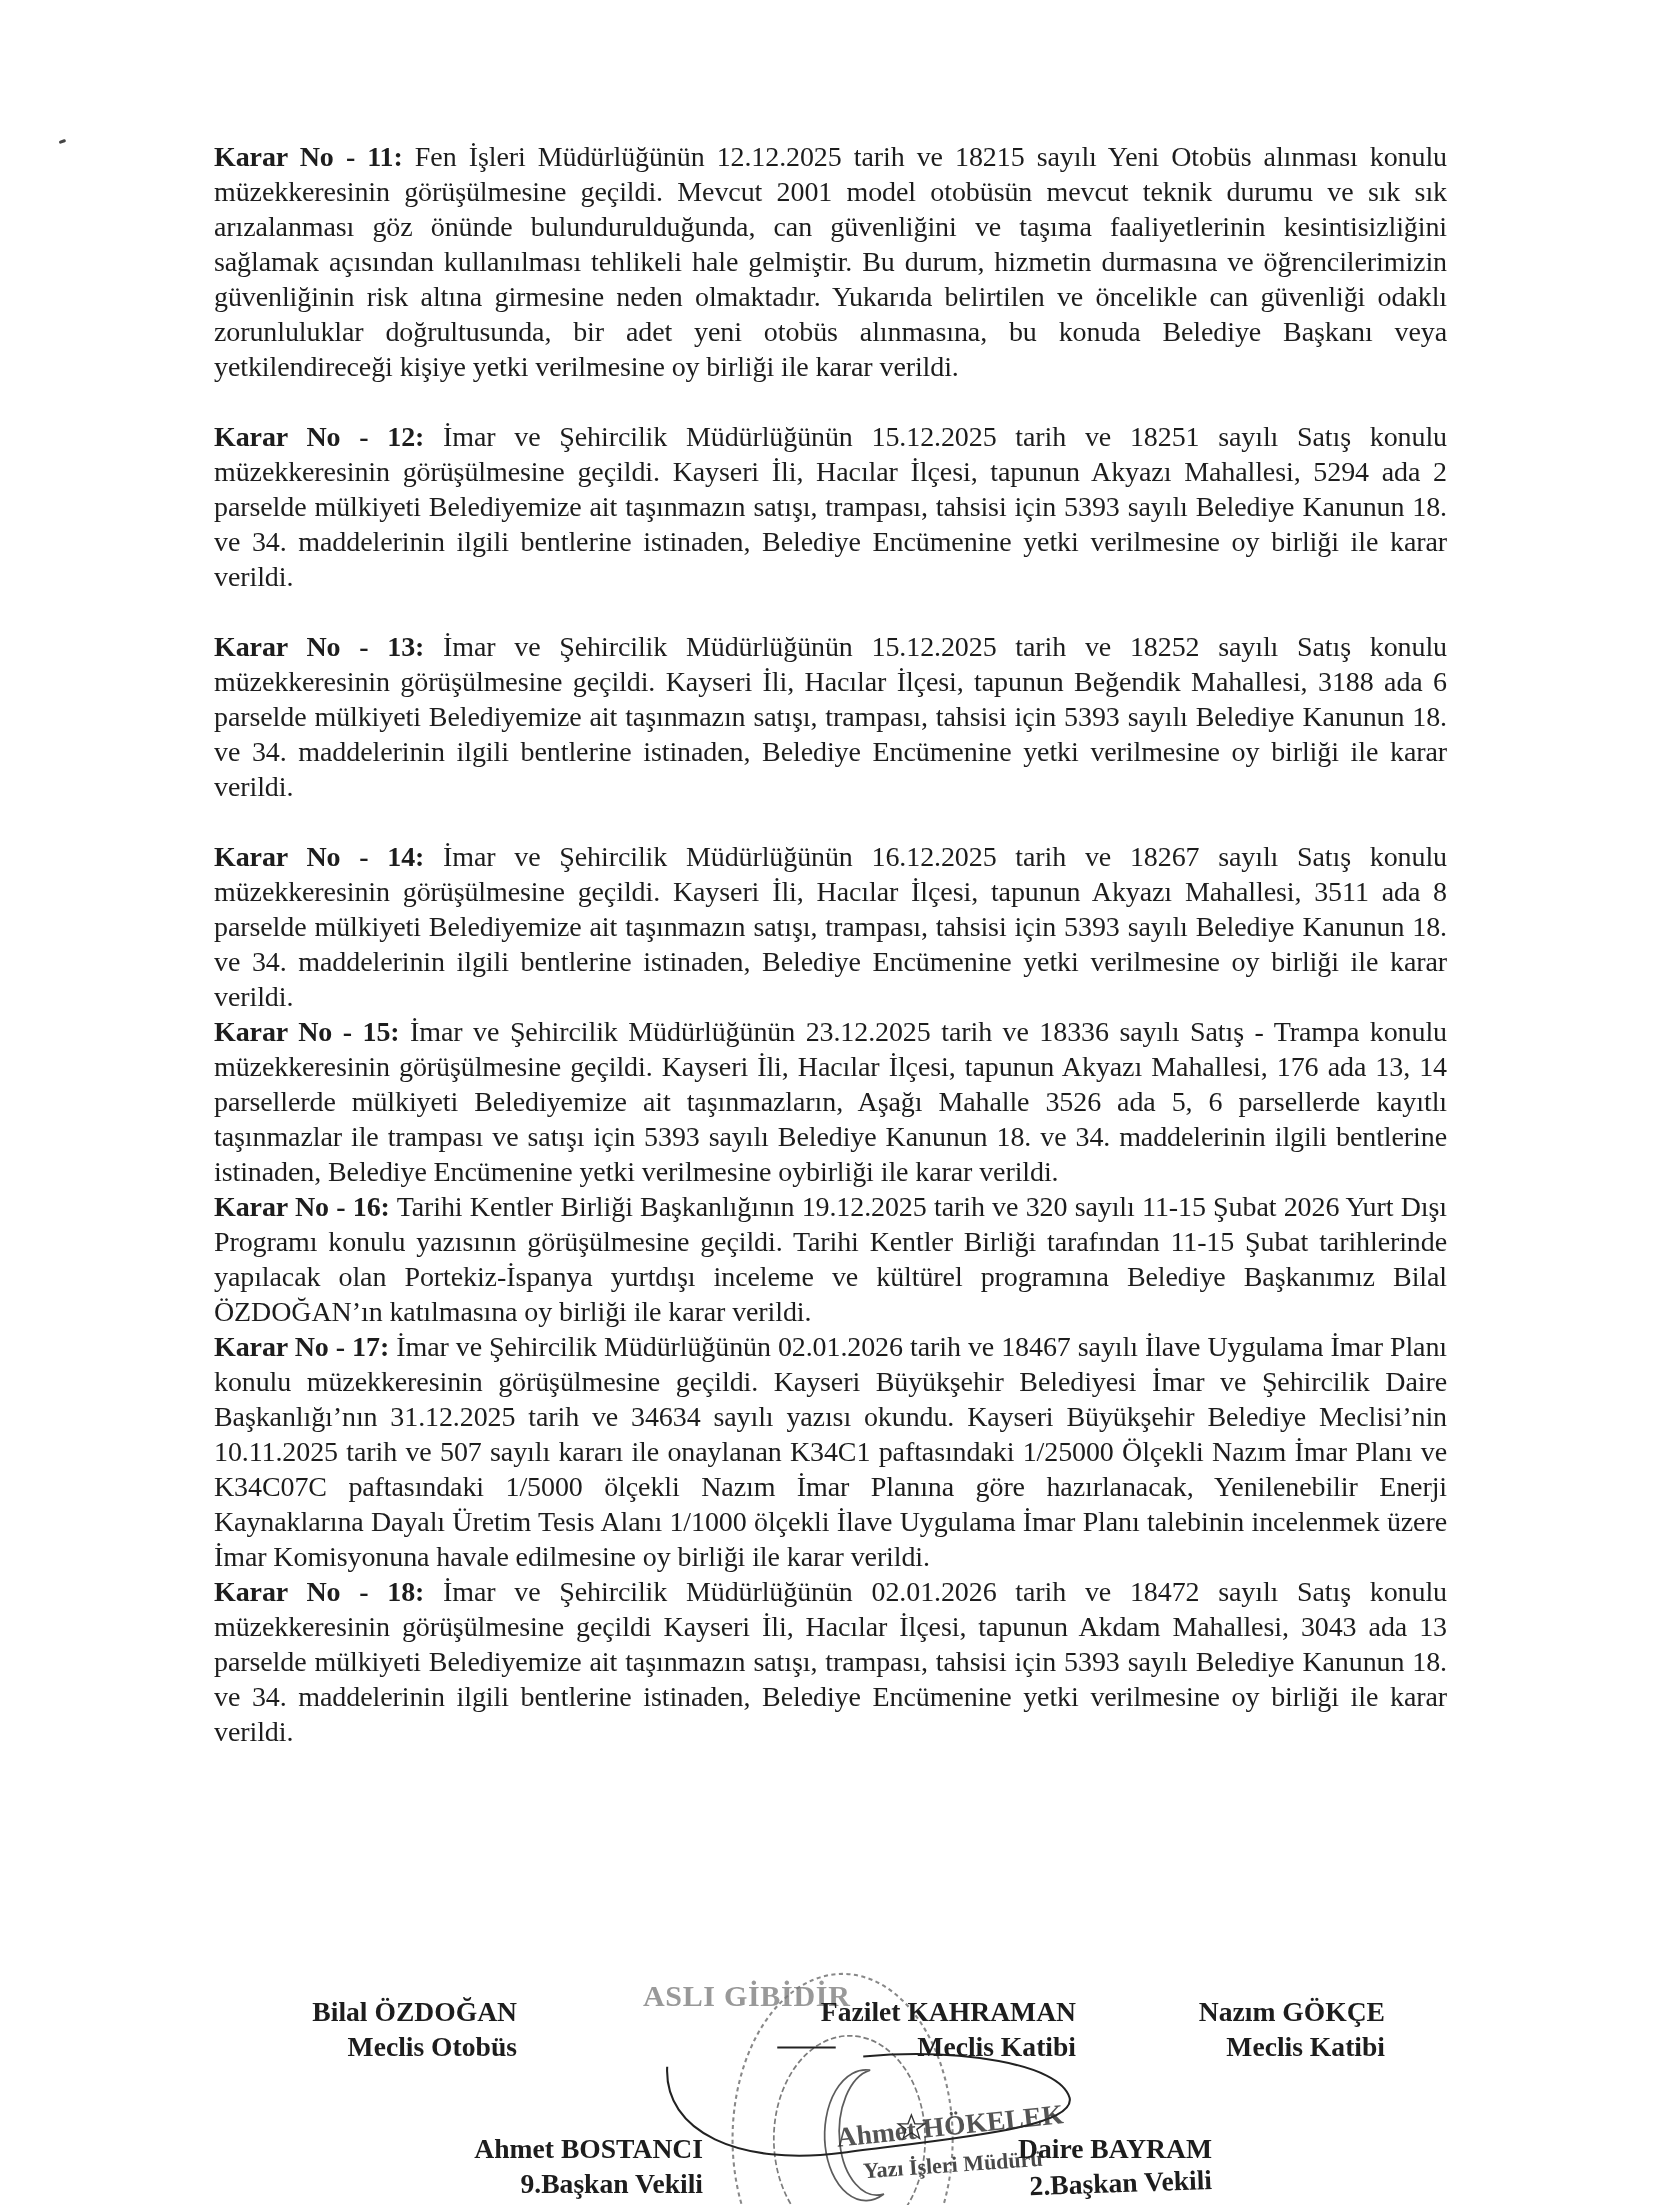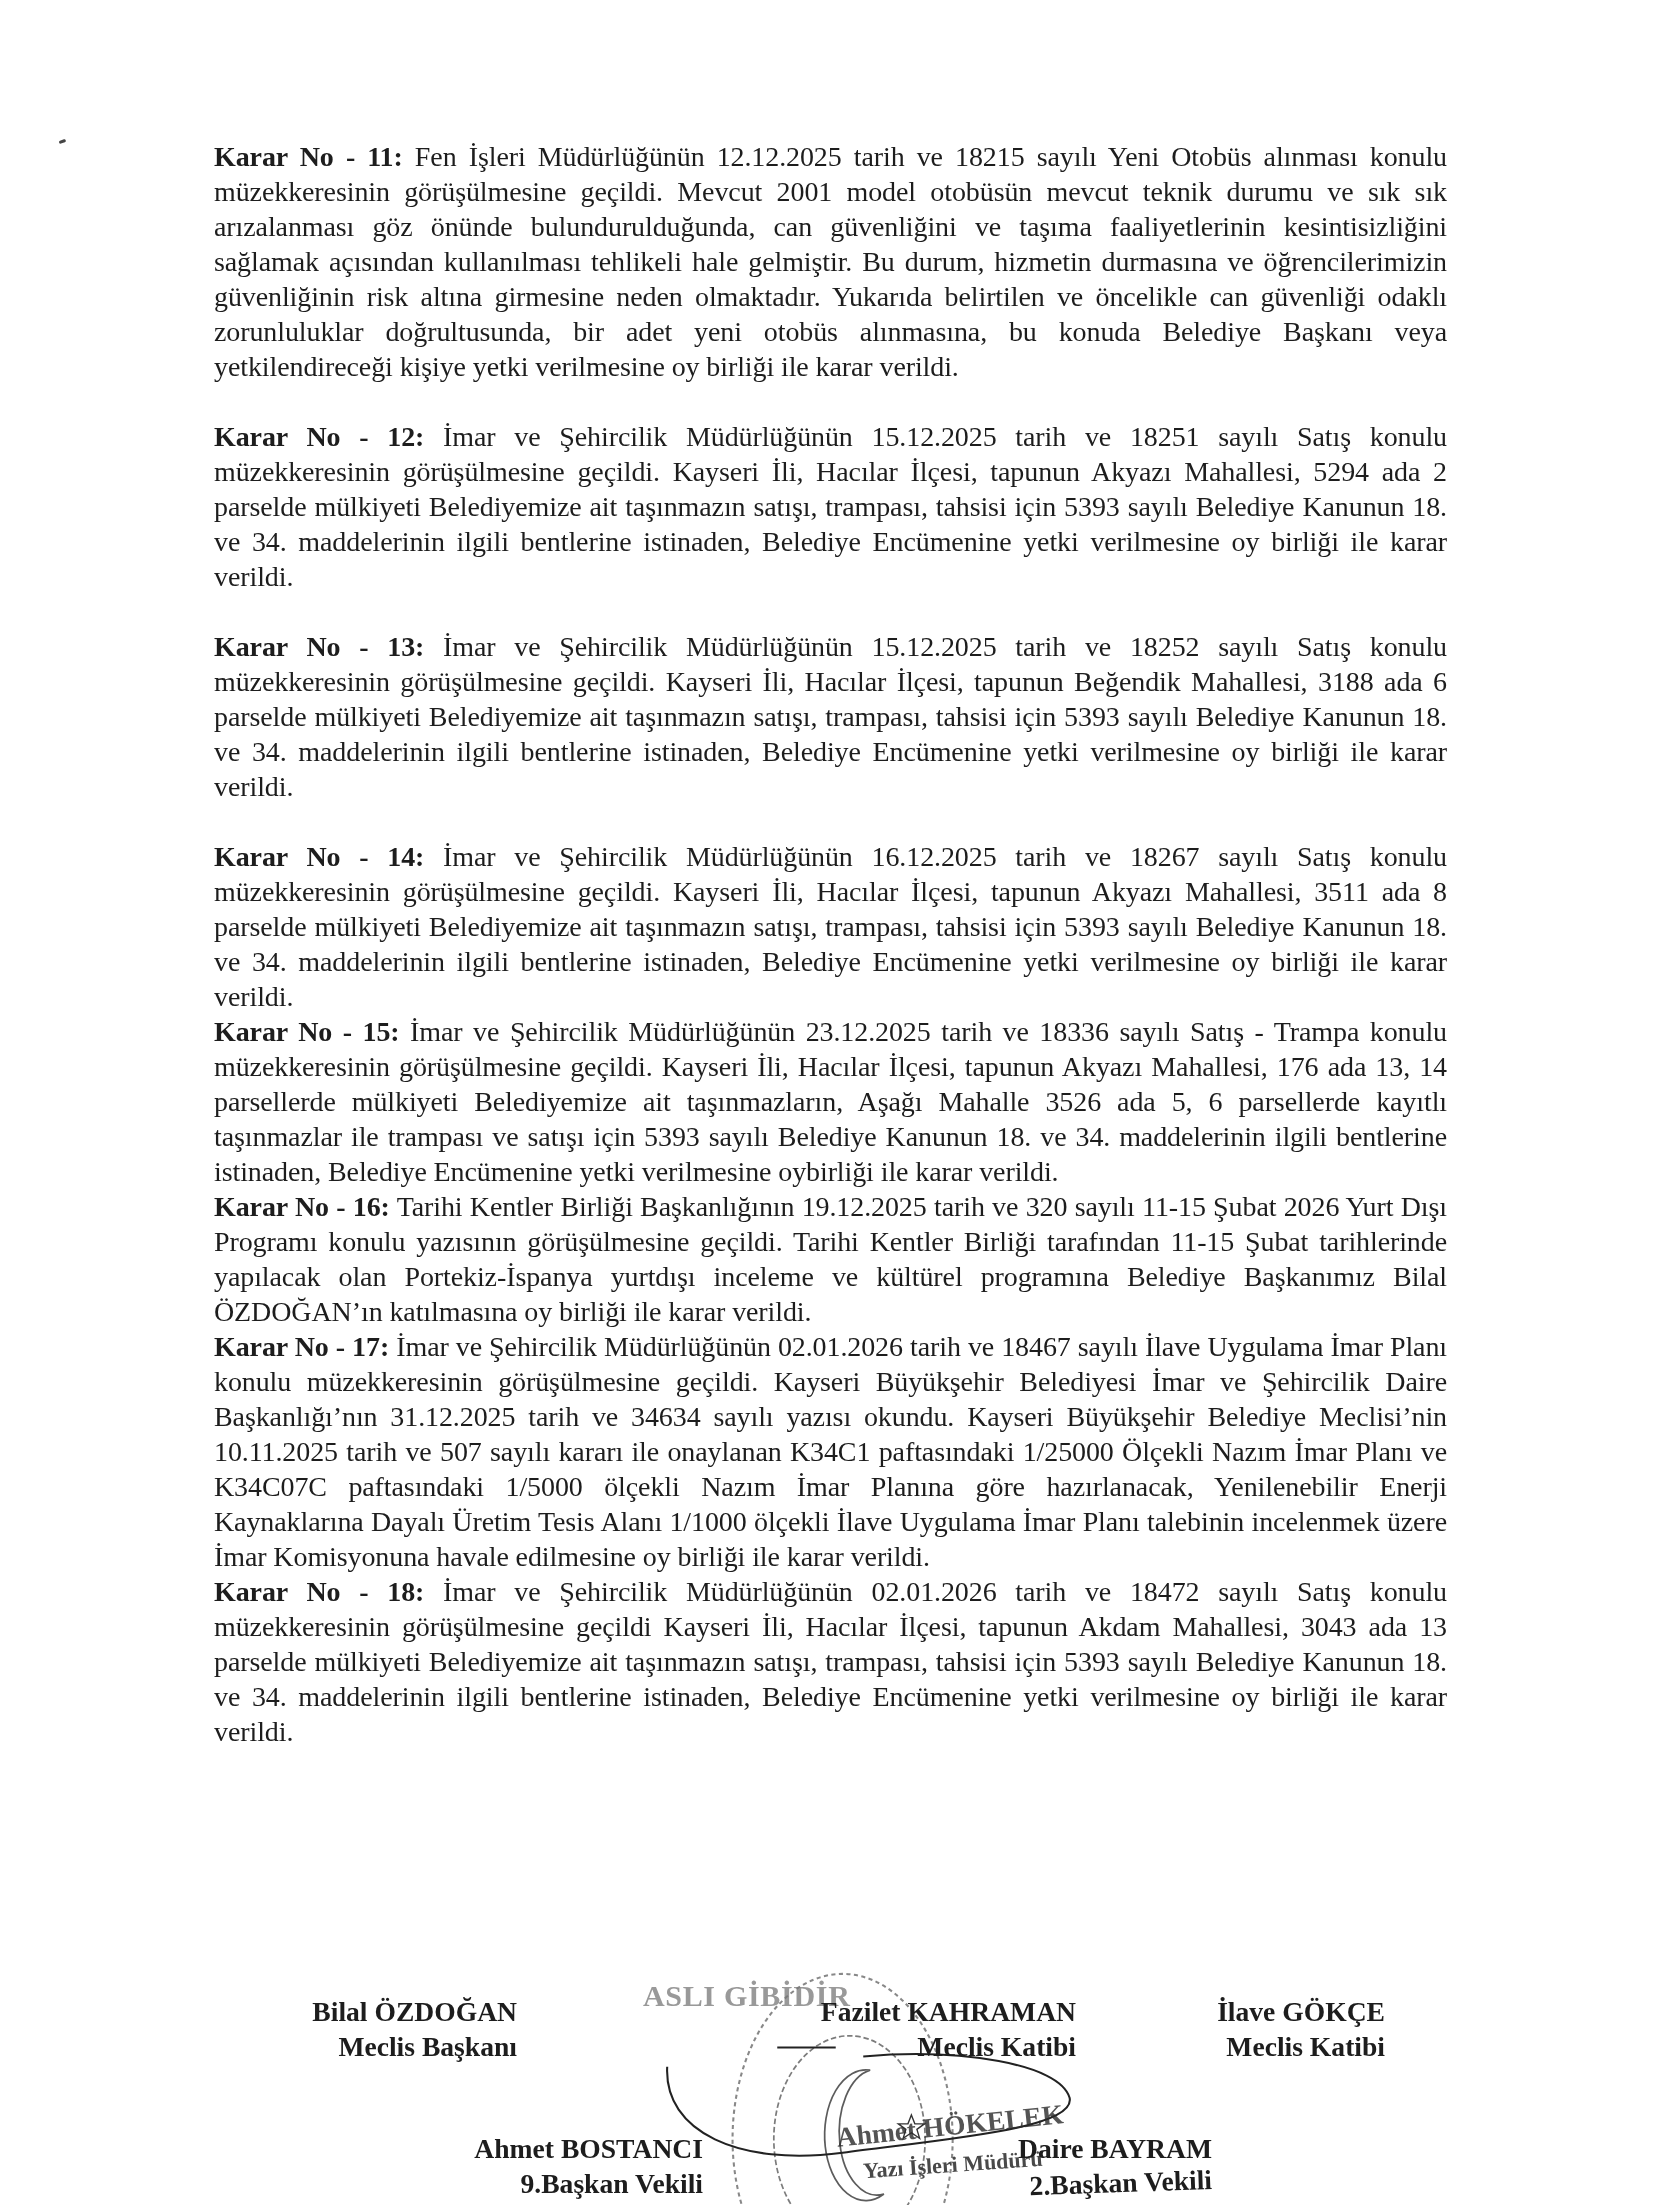--- a/index.html
+++ b/index.html
@@ -67,28 +67,28 @@
       <line x1="205" y1="117" x2="290" y2="117" stroke="#222" stroke-width="3"></line>
     </svg>
     <span class="stamp-text stamp-asli">ASLI GİBİDİR</span>
     <span class="stamp-text stamp-official-name">Ahmet HÖKELEK</span>
     <span class="stamp-text stamp-official-title">Yazı İşleri Müdürü</span>
   </div>
 
   <div class="signatures">
     <div class="sig sig-1">
       <span class="name">Bilal ÖZDOĞAN</span>
-      <span class="title">Meclis Başkanı</span>
+      <span class="title">Meclis Otobüs</span>
     </div>
     <div class="sig sig-2">
       <span class="name">Fazilet KAHRAMAN</span>
       <span class="title">Meclis Katibi</span>
     </div>
     <div class="sig sig-3">
-      <span class="name">İlave GÖKÇE</span>
+      <span class="name">Nazım GÖKÇE</span>
       <span class="title">Meclis Katibi</span>
     </div>
     <div class="sig sig-4">
       <span class="name">Ahmet BOSTANCI</span>
       <span class="title">9.Başkan Vekili</span>
     </div>
     <div class="sig sig-5">
       <span class="name">Daire BAYRAM</span>
       <span class="title">2.Başkan Vekili</span>
     </div>

